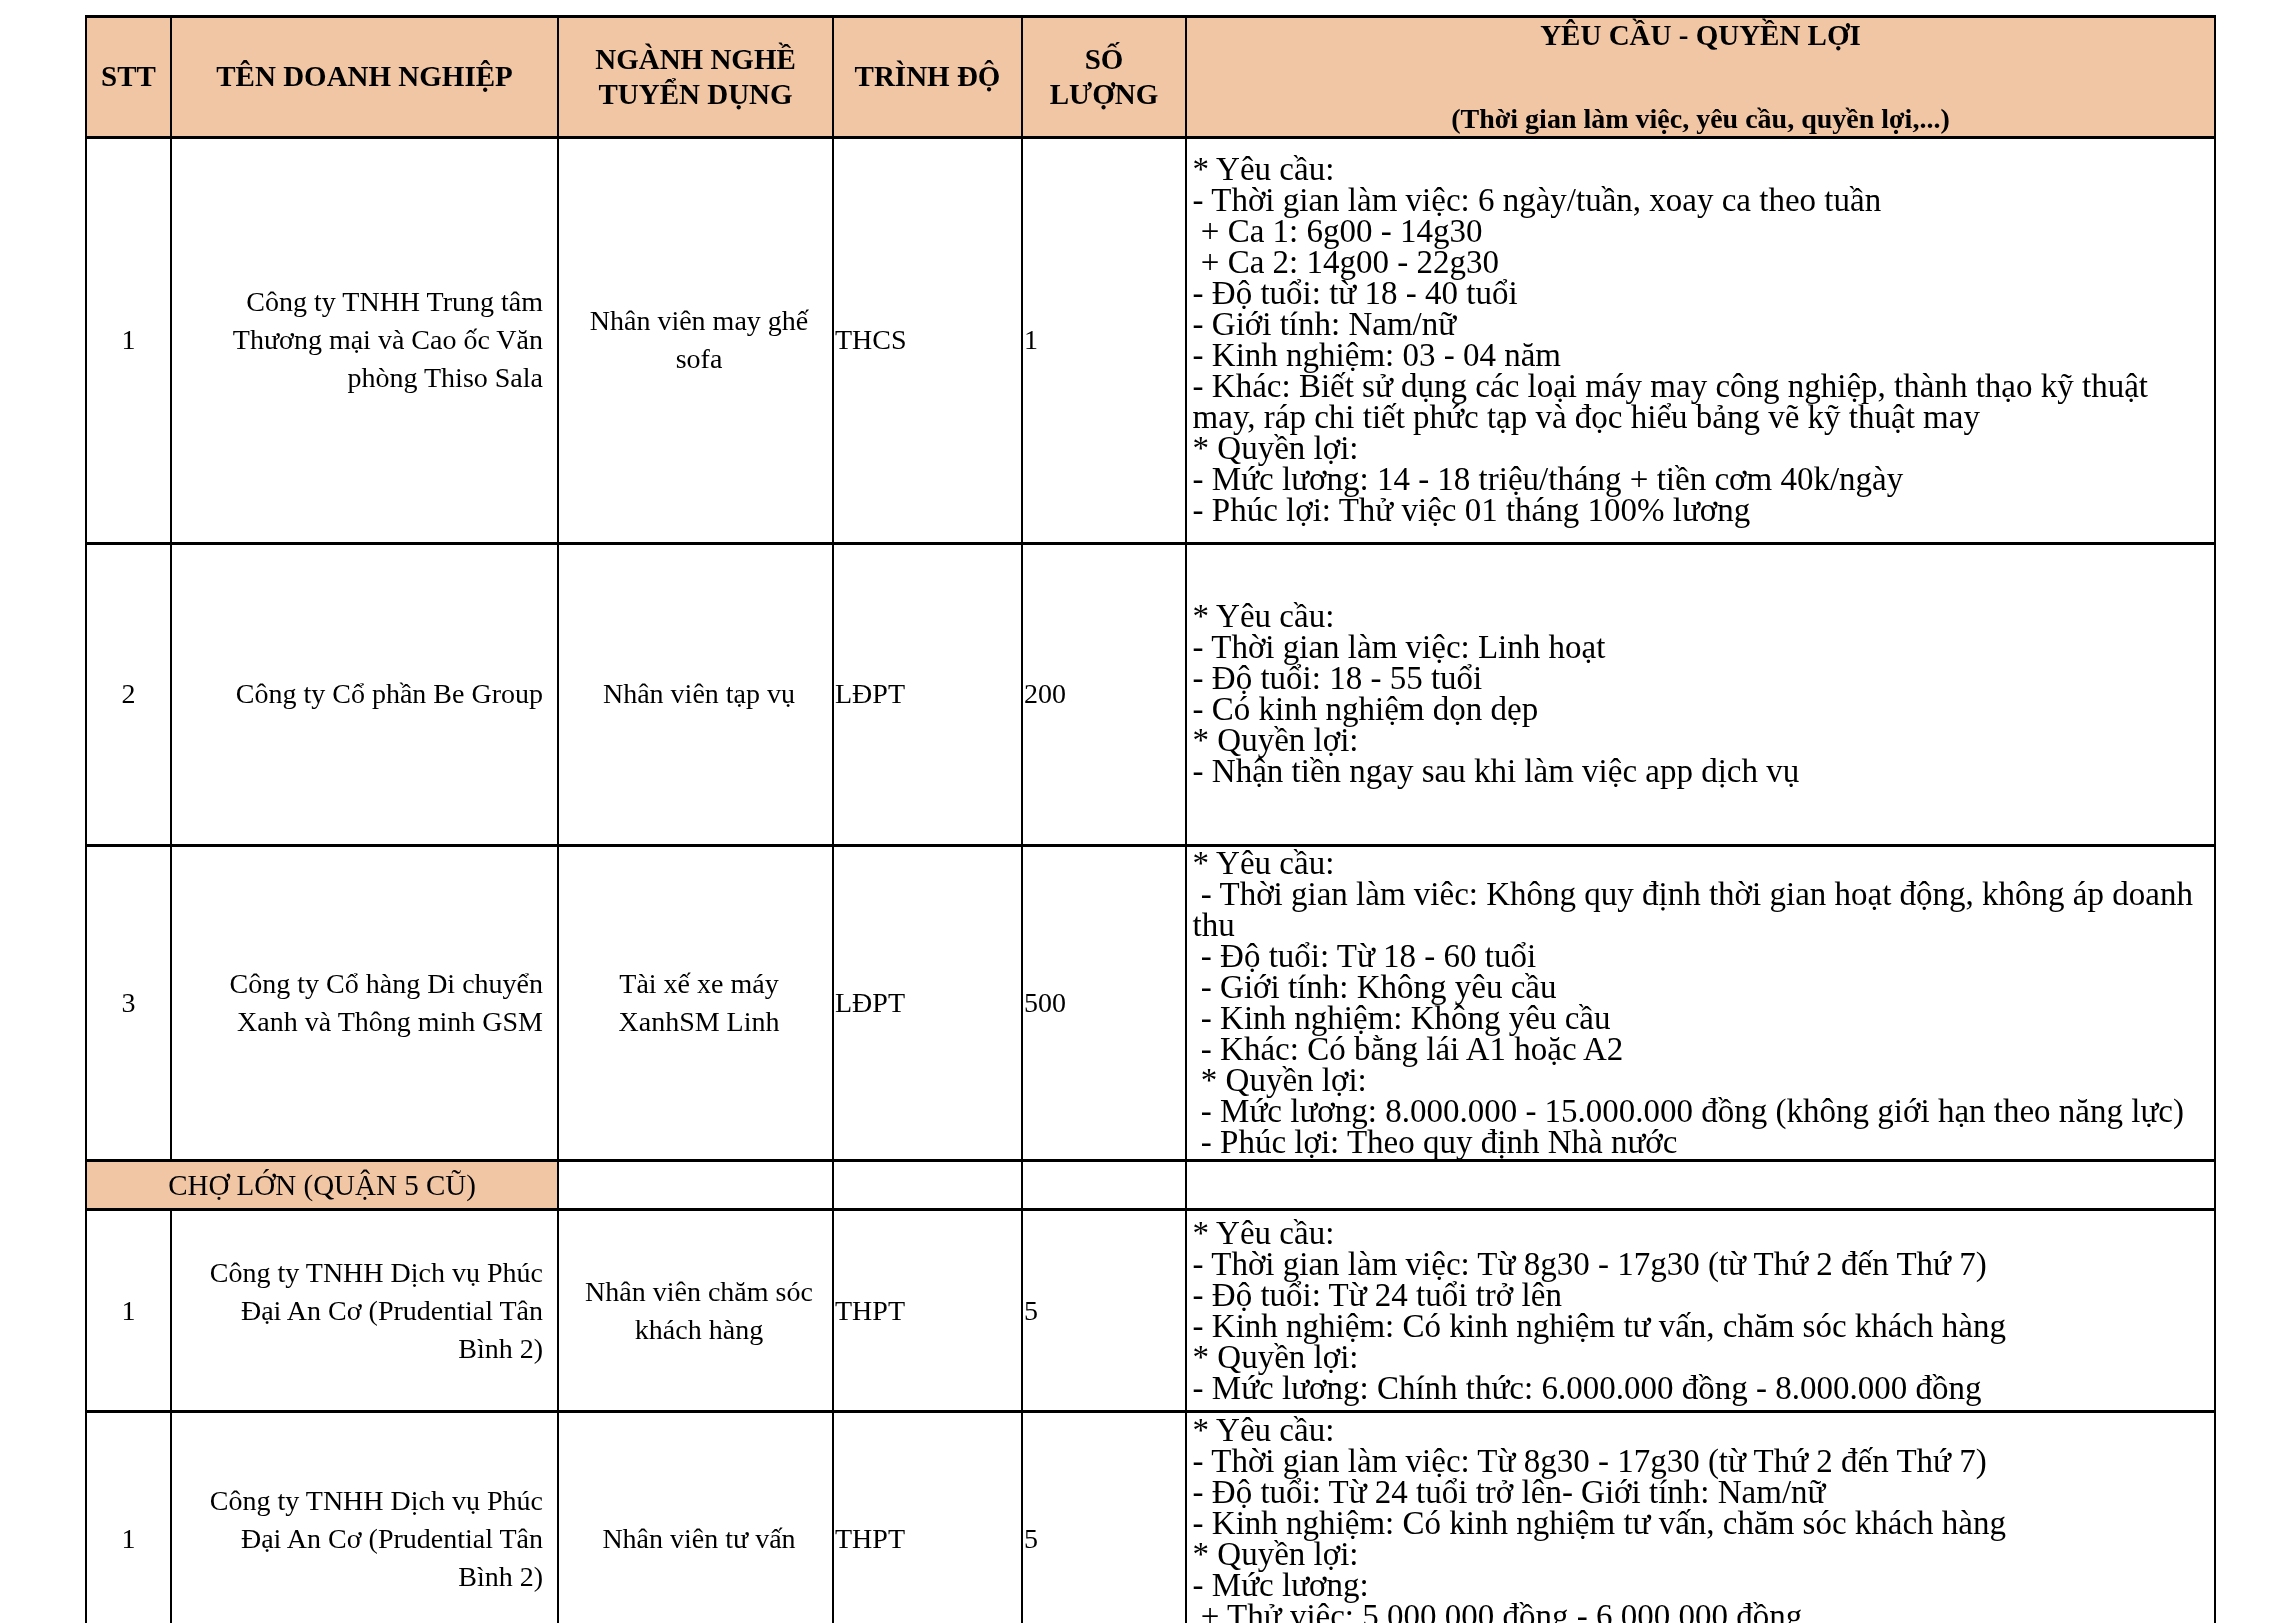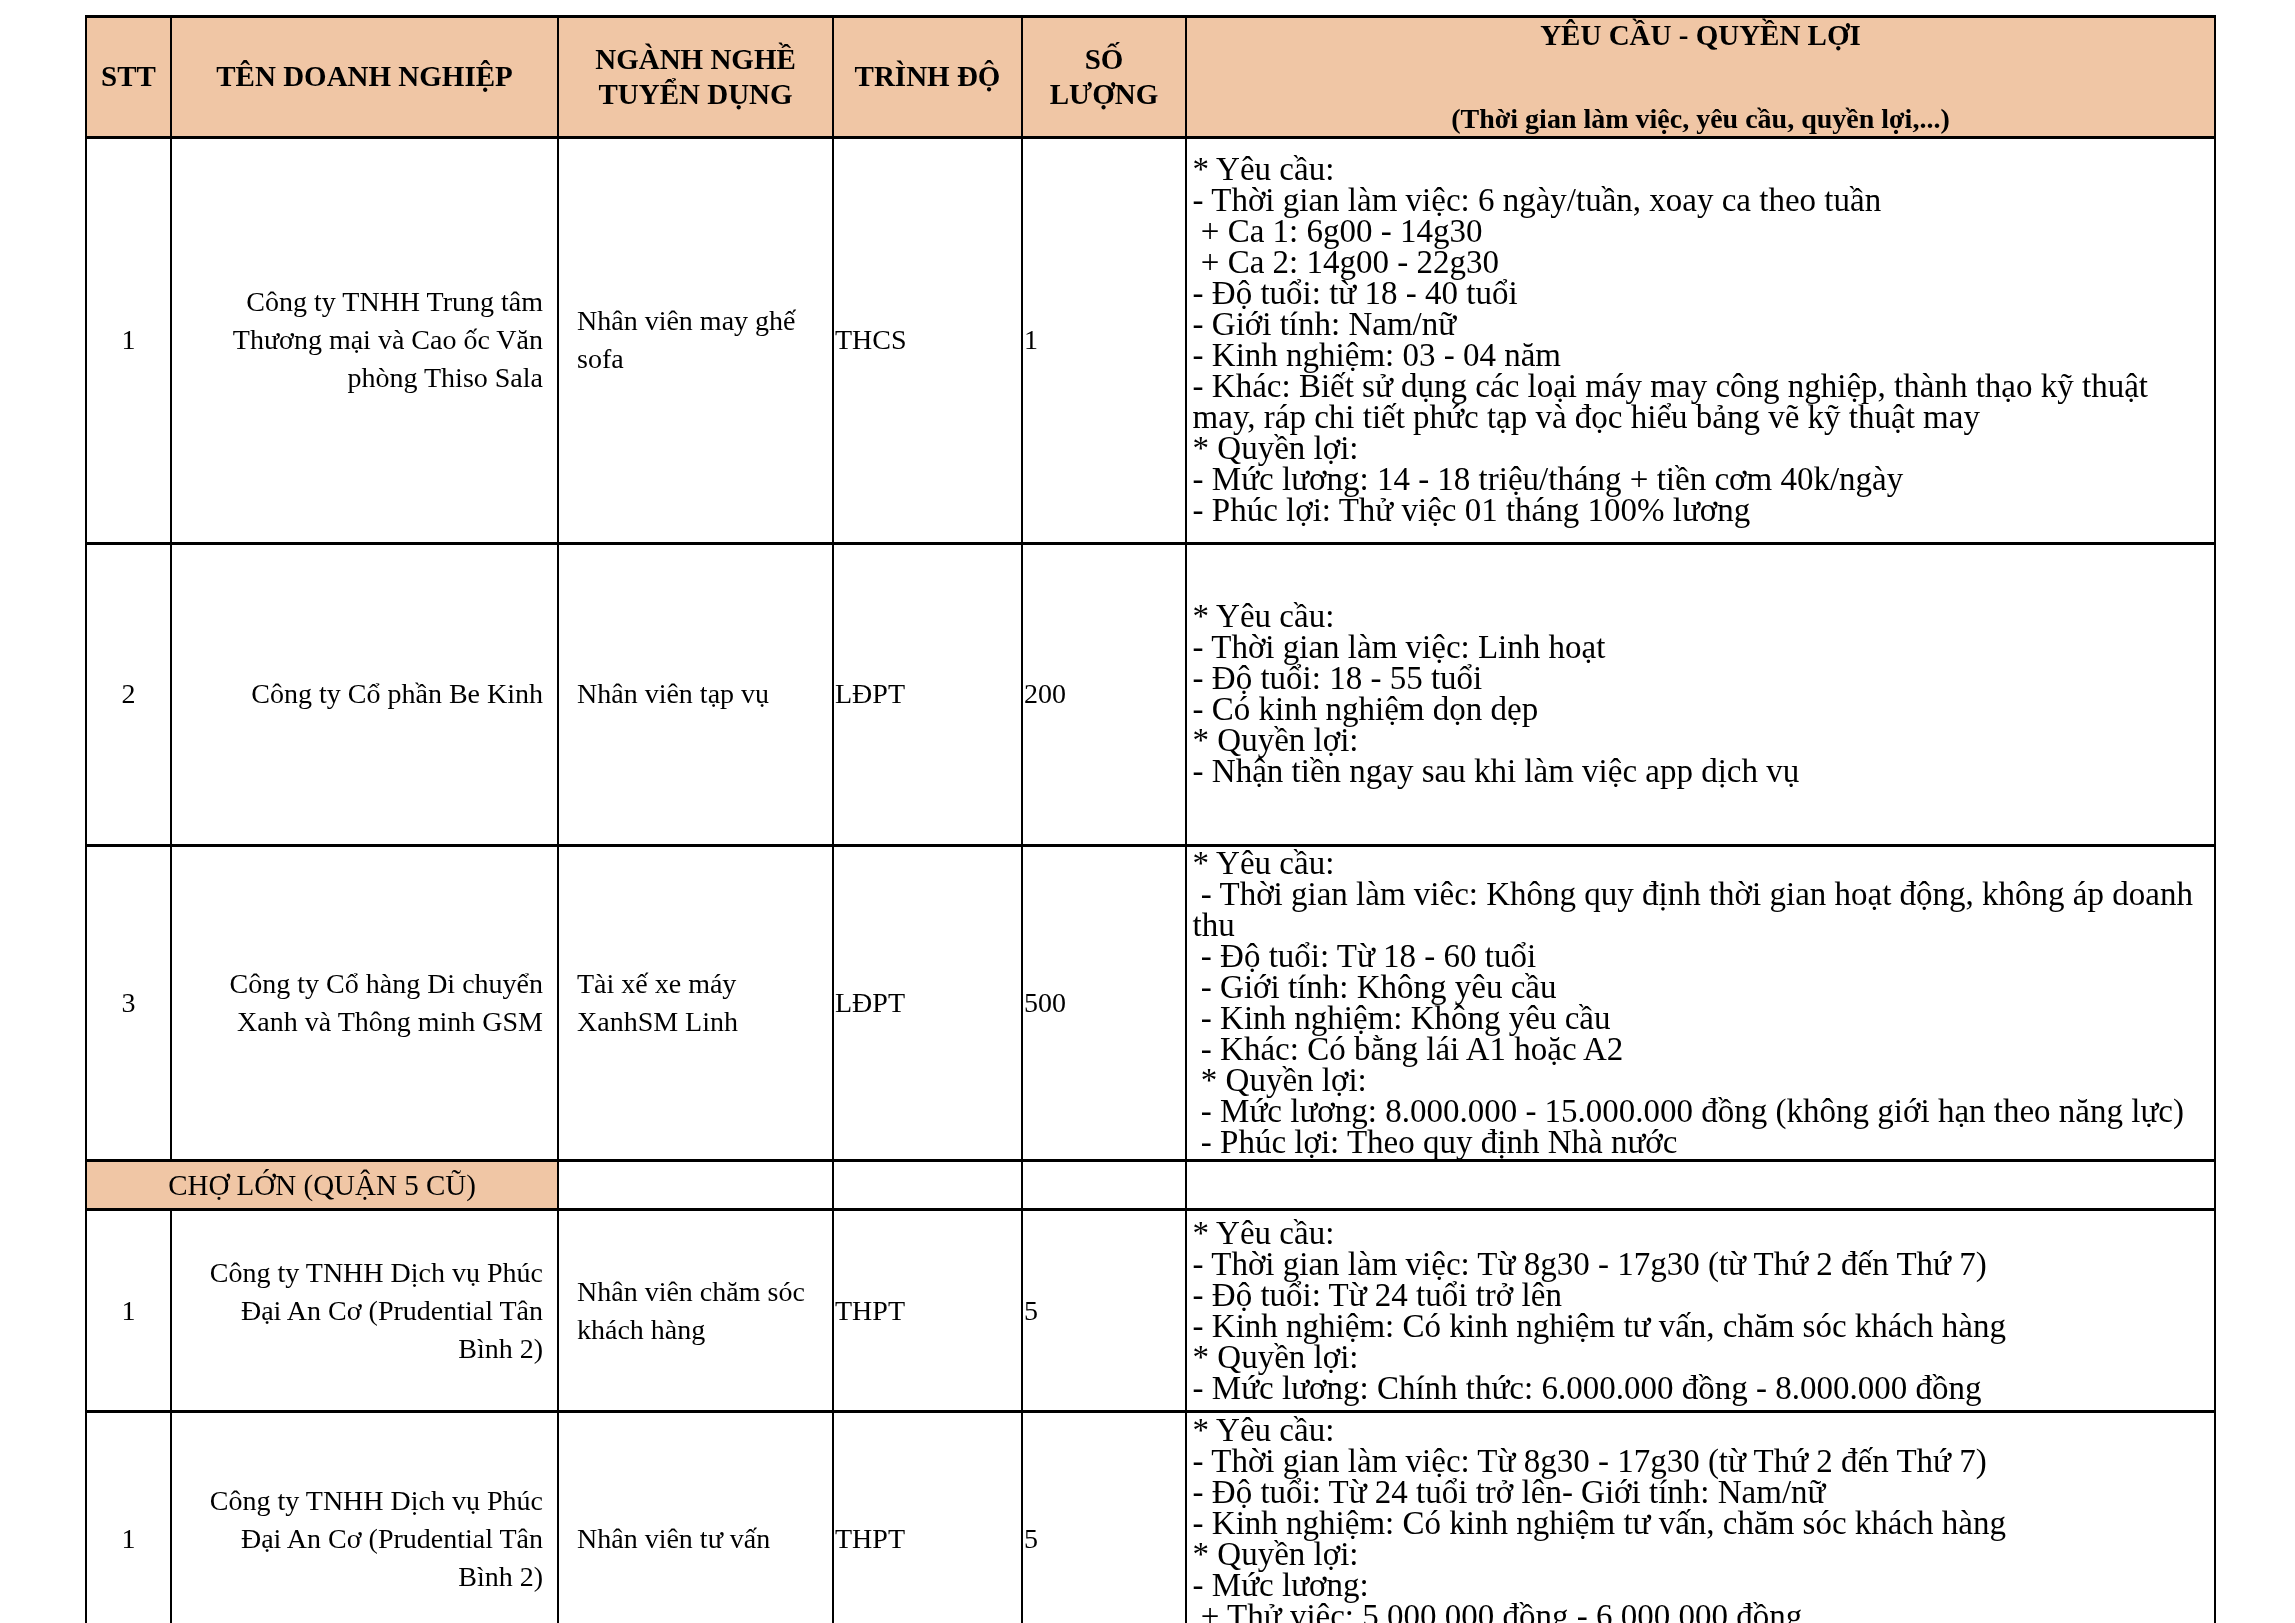--- a/index.html
+++ b/index.html
@@ -54,21 +54,21 @@
   td.company {
     font-size: 28px;
     line-height: 38px;
     padding: 0 14px 0 16.7px;
     text-align: right;
   }
   td.job {
     font-size: 28px;
     line-height: 38px;
     padding: 0 11px 0 18px;
-    text-align: left;
+    text-align: center;
   }
   td.level, td.qty {
     text-align: left;
     font-size: 28px;
   }
   td.req {
     font-size: 33px;
     line-height: 31px;
     padding: 1.4px 9.7px 1.4px 5.6px;
     text-align: left;
@@ -120,21 +120,21 @@
 - Độ tuổi: từ 18 - 40 tuổi
 - Giới tính: Nam/nữ
 - Kinh nghiệm: 03 - 04 năm
 - Khác: Biết sử dụng các loại máy may công nghiệp, thành thạo kỹ thuật may, ráp chi tiết phức tạp và đọc hiểu bảng vẽ kỹ thuật may
 * Quyền lợi:
 - Mức lương: 14 - 18 triệu/tháng + tiền cơm 40k/ngày
 - Phúc lợi: Thử việc 01 tháng 100% lương</td>
     </tr>
     <tr class="h-row2">
       <td class="stt">2</td>
-      <td class="company">Công ty Cổ phần Be Kinh</td>
+      <td class="company">Công ty Cổ phần Be Group</td>
       <td class="job">Nhân viên tạp vụ</td>
       <td class="level">LĐPT</td>
       <td class="qty">200</td>
       <td class="req">* Yêu cầu:
 - Thời gian làm việc: Linh hoạt
 - Độ tuổi: 18 - 55 tuổi
 - Có kinh nghiệm dọn dẹp
 * Quyền lợi:
 - Nhận tiền ngay sau khi làm việc app dịch vụ</td>
     </tr>

